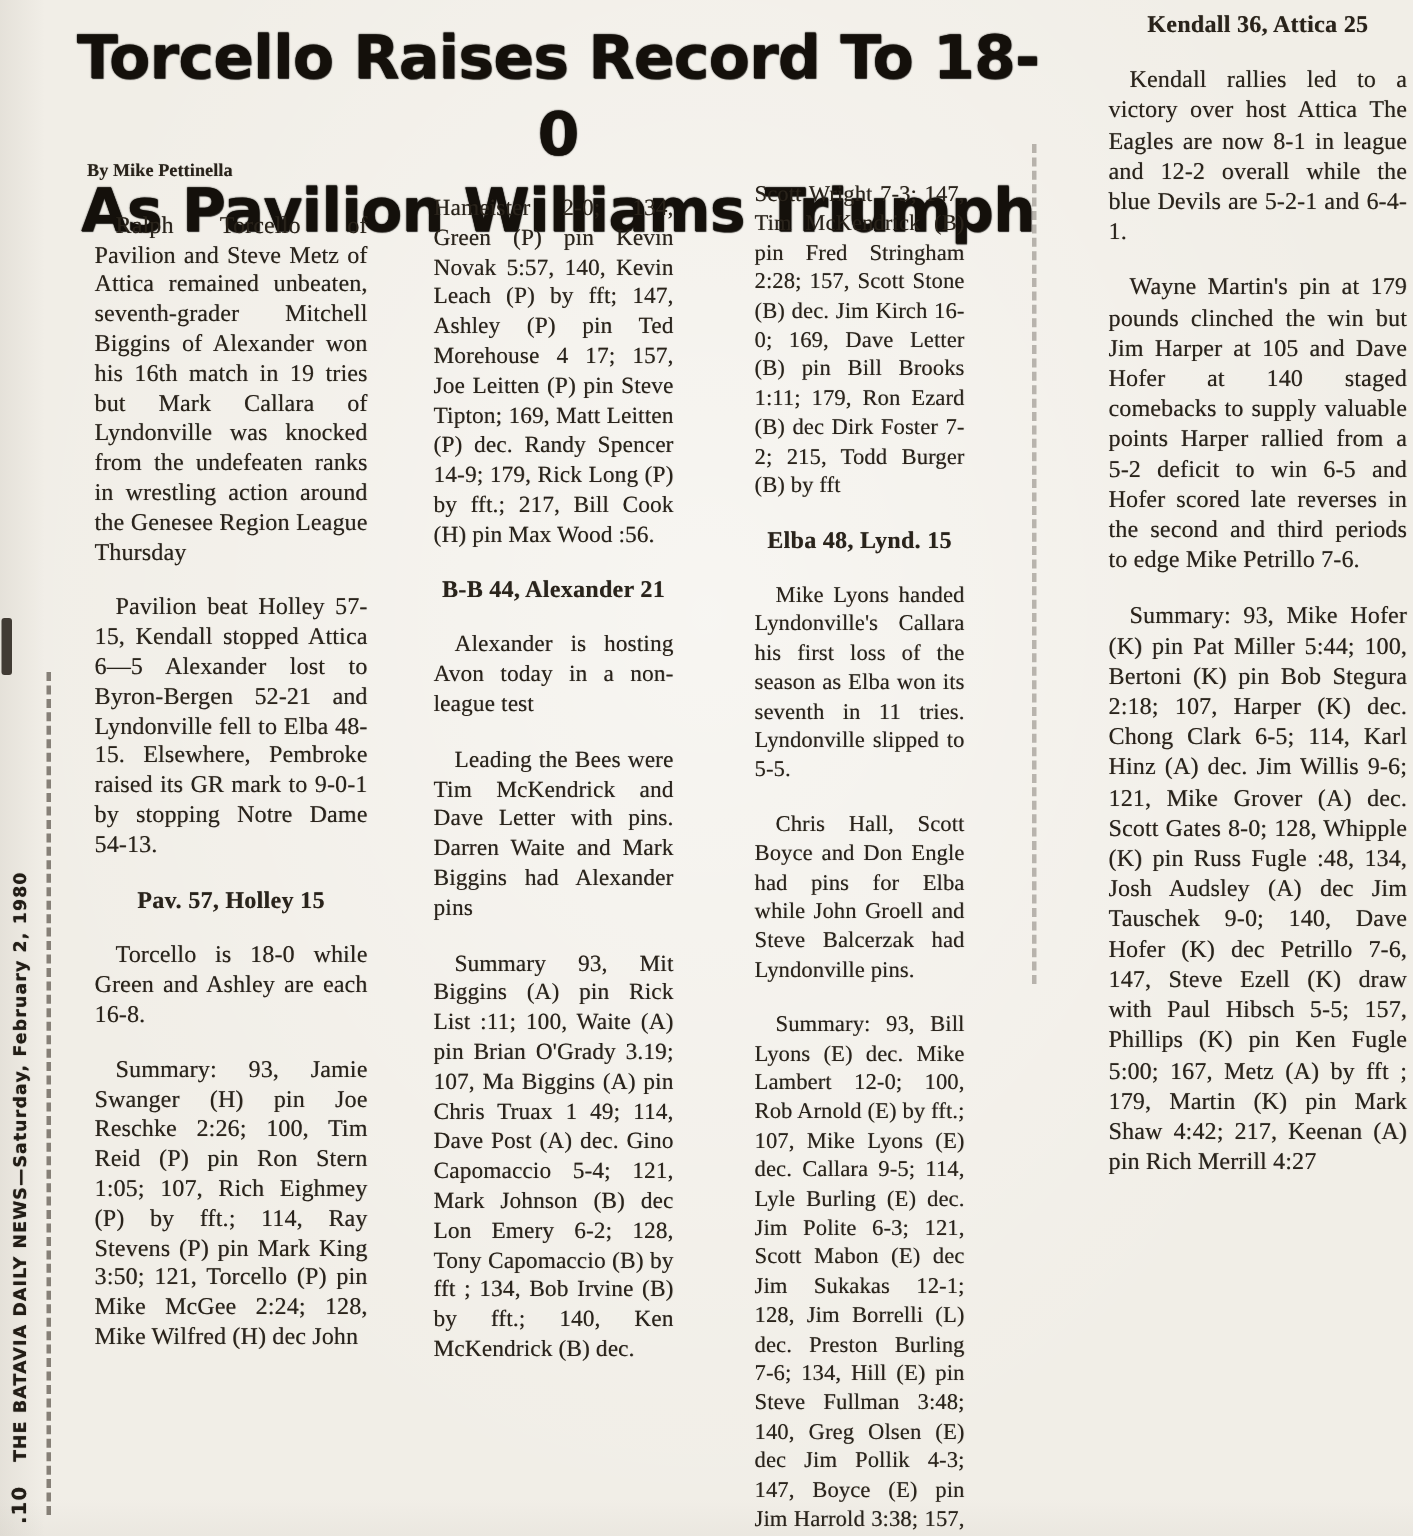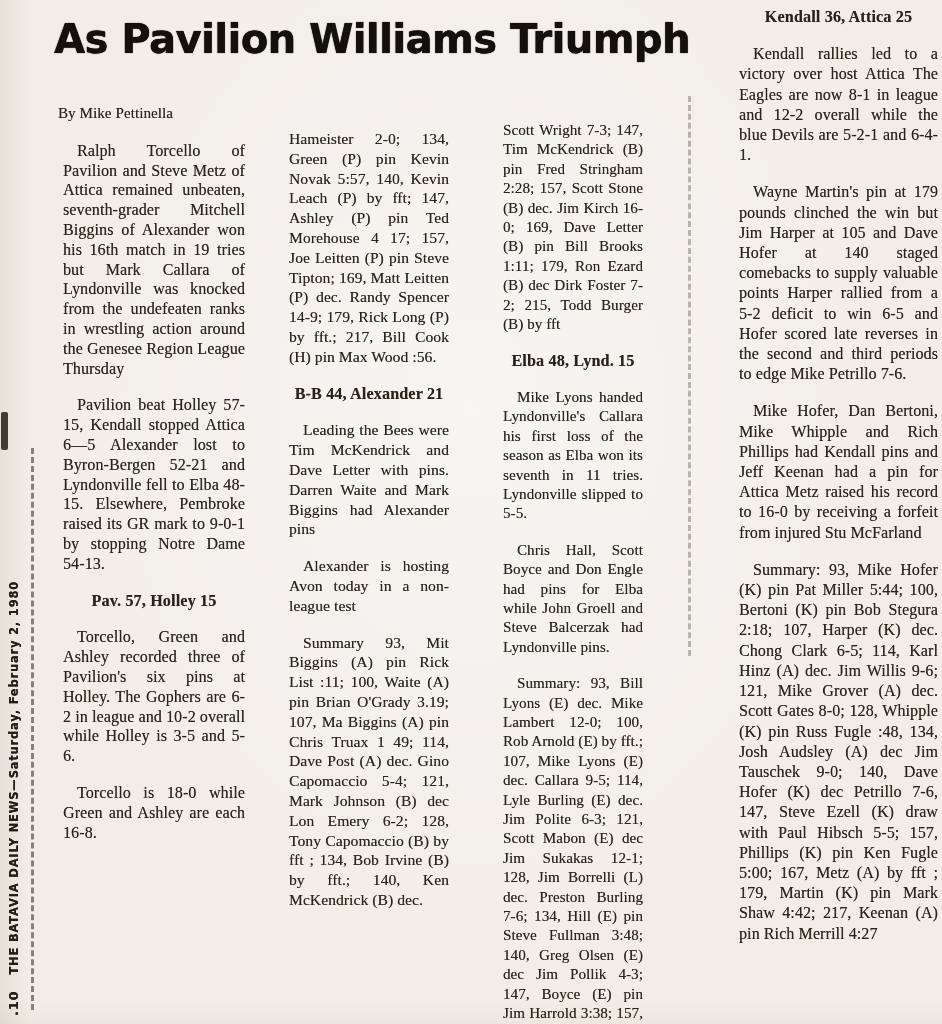--- a/index.html
+++ b/index.html
@@ -81,24 +81,24 @@
   }
   .col-1 { left: 46px;  top: 104px; width: 216px; }
   .col-2 { left: 272px; top: 112px; width: 194px; font-size: 15.5px; }
   .col-3 { left: 486px; top: 104px; width: 174px; font-size: 15px; line-height: 19.4px; }
   .col-4 { left: 722px; top: 6px;  width: 233px; line-height: 20.2px; }
 
   .para { margin: 17px; text-indent: 14px; }
   .para.cont { text-indent: 0; }
   .byline {
     margin: 0 0 1px 0;
-    font-weight: normal;
+    font-weight: bold;
     text-indent: 12px;
     text-align: left;
-    font-size: 15px;
+    font-size: 12px;
   }
   .subhead {
     margin: 1px 0 1px 0;
     font-weight: bold;
     text-align: center;
     text-indent: 0;
     font-size: 16px;
     letter-spacing: 0.2px;
   }
 </style>
@@ -107,47 +107,47 @@
 
 <div class="masthead">
   <span class="pgnum">.10</span><span>THE BATAVIA DAILY NEWS—Saturday, February 2, 1980</span>
 </div>
 
 <div class="rule-smudge"></div>
 <div class="rule-dash-left"></div>
 <div class="rule-dash-mid"></div>
 
 <div class="headline">
+  <div>Torcello Raises Record To 18-0</div>
   <div>As Pavilion Williams Triumph</div>
 </div>
 
 <div class="col col-1">
   <p class="byline">By Mike Pettinella</p>
   <p class="para">Ralph Torcello of Pavilion and Steve Metz of Attica remained unbeaten, seventh-grader Mitchell Biggins of Alexander won his 16th match in 19 tries but Mark Callara of Lyndonville was knocked from the undefeaten ranks in wrestling action around the Genesee Region League Thursday</p>
   <p class="para">Pavilion beat Holley 57-15, Kendall stopped Attica 6—5 Alexander lost to Byron-Bergen 52-21 and Lyndonville fell to Elba 48-15. Elsewhere, Pembroke raised its GR mark to 9-0-1 by stopping Notre Dame 54-13.</p>
   <p class="subhead">Pav. 57, Holley 15</p>
-  <p class="para">Torcello, Green and Ashley recorded three of Pavilion's six pins at Holley. The Gophers are 6-2 in league and 10-2 overall while Holley is 3-5 and 5-6.</p>
   <p class="para">Torcello is 18-0 while Green and Ashley are each 16-8.</p>
+  <p class="para">Summary: 93, Jamie Swanger (H) pin Joe Reschke 2:26; 100, Tim Reid (P) pin Ron Stern 1:05; 107, Rich Eighmey (P) by fft.; 114, Ray Stevens (P) pin Mark King 3:50; 121, Torcello (P) pin Mike McGee 2:24; 128, Mike Wilfred (H) dec John</p>
 </div>
 
 <div class="col col-2">
   <p class="para cont">Hameister 2-0; 134, Green (P) pin Kevin Novak 5:57, 140, Kevin Leach (P) by fft; 147, Ashley (P) pin Ted Morehouse 4 17; 157, Joe Leitten (P) pin Steve Tipton; 169, Matt Leitten (P) dec. Randy Spencer 14-9; 179, Rick Long (P) by fft.; 217, Bill Cook (H) pin Max Wood :56.</p>
   <p class="subhead">B-B 44, Alexander 21</p>
+  <p class="para">Alexander is hosting Avon today in a non-league test</p>
   <p class="para">Leading the Bees were Tim McKendrick and Dave Letter with pins. Darren Waite and Mark Biggins had Alexander pins</p>
-  <p class="para">Alexander is hosting Avon today in a non-league test</p>
   <p class="para">Summary 93, Mit Biggins (A) pin Rick List :11; 100, Waite (A) pin Brian O'Grady 3.19; 107, Ma Biggins (A) pin Chris Truax 1 49; 114, Dave Post (A) dec. Gino Capomaccio 5-4; 121, Mark Johnson (B) dec Lon Emery 6-2; 128, Tony Capomaccio (B) by fft ; 134, Bob Irvine (B) by fft.; 140, Ken McKendrick (B) dec.</p>
 </div>
 
 <div class="col col-3">
   <p class="para cont">Scott Wright 7-3; 147, Tim McKendrick (B) pin Fred Stringham 2:28; 157, Scott Stone (B) dec. Jim Kirch 16-0; 169, Dave Letter (B) pin Bill Brooks 1:11; 179, Ron Ezard (B) dec Dirk Foster 7-2; 215, Todd Burger (B) by fft</p>
   <p class="subhead">Elba 48, Lynd. 15</p>
   <p class="para">Mike Lyons handed Lyndonville's Callara his first loss of the season as Elba won its seventh in 11 tries. Lyndonville slipped to 5-5.</p>
   <p class="para">Chris Hall, Scott Boyce and Don Engle had pins for Elba while John Groell and Steve Balcerzak had Lyndonville pins.</p>
   <p class="para">Summary: 93, Bill Lyons (E) dec. Mike Lambert 12-0; 100, Rob Arnold (E) by fft.; 107, Mike Lyons (E) dec. Callara 9-5; 114, Lyle Burling (E) dec. Jim Polite 6-3; 121, Scott Mabon (E) dec Jim Sukakas 12-1; 128, Jim Borrelli (L) dec. Preston Burling 7-6; 134, Hill (E) pin Steve Fullman 3:48; 140, Greg Olsen (E) dec Jim Pollik 4-3; 147, Boyce (E) pin Jim Harrold 3:38; 157, Groell (L) pin Mike Zambito 2:56; 169, Balcerzak (L) pin Dave Morse 3:23; 179, Engle (E) pin Bill Hayton 5:01; 217, Dave Williams (E) by fft.</p>
 </div>
 
 <div class="col col-4">
   <p class="subhead">Kendall 36, Attica 25</p>
   <p class="para">Kendall rallies led to a victory over host Attica The Eagles are now 8-1 in league and 12-2 overall while the blue Devils are 5-2-1 and 6-4-1.</p>
   <p class="para">Wayne Martin's pin at 179 pounds clinched the win but Jim Harper at 105 and Dave Hofer at 140 staged comebacks to supply valuable points Harper rallied from a 5-2 deficit to win 6-5 and Hofer scored late reverses in the second and third periods to edge Mike Petrillo 7-6.</p>
-  <p class="para">Mike Hofer, Dan Bertoni, Mike Whipple and Rich Phillips had Kendall pins and Jeff Keenan had a pin for Attica Metz raised his record to 16-0 by receiving a forfeit from injured Stu McFarland</p>
   <p class="para">Summary: 93, Mike Hofer (K) pin Pat Miller 5:44; 100, Bertoni (K) pin Bob Stegura 2:18; 107, Harper (K) dec. Chong Clark 6-5; 114, Karl Hinz (A) dec. Jim Willis 9-6; 121, Mike Grover (A) dec. Scott Gates 8-0; 128, Whipple (K) pin Russ Fugle :48, 134, Josh Audsley (A) dec Jim Tauschek 9-0; 140, Dave Hofer (K) dec Petrillo 7-6, 147, Steve Ezell (K) draw with Paul Hibsch 5-5; 157, Phillips (K) pin Ken Fugle 5:00; 167, Metz (A) by fft ; 179, Martin (K) pin Mark Shaw 4:42; 217, Keenan (A) pin Rich Merrill 4:27</p>
 </div>
 
 </body></html>

